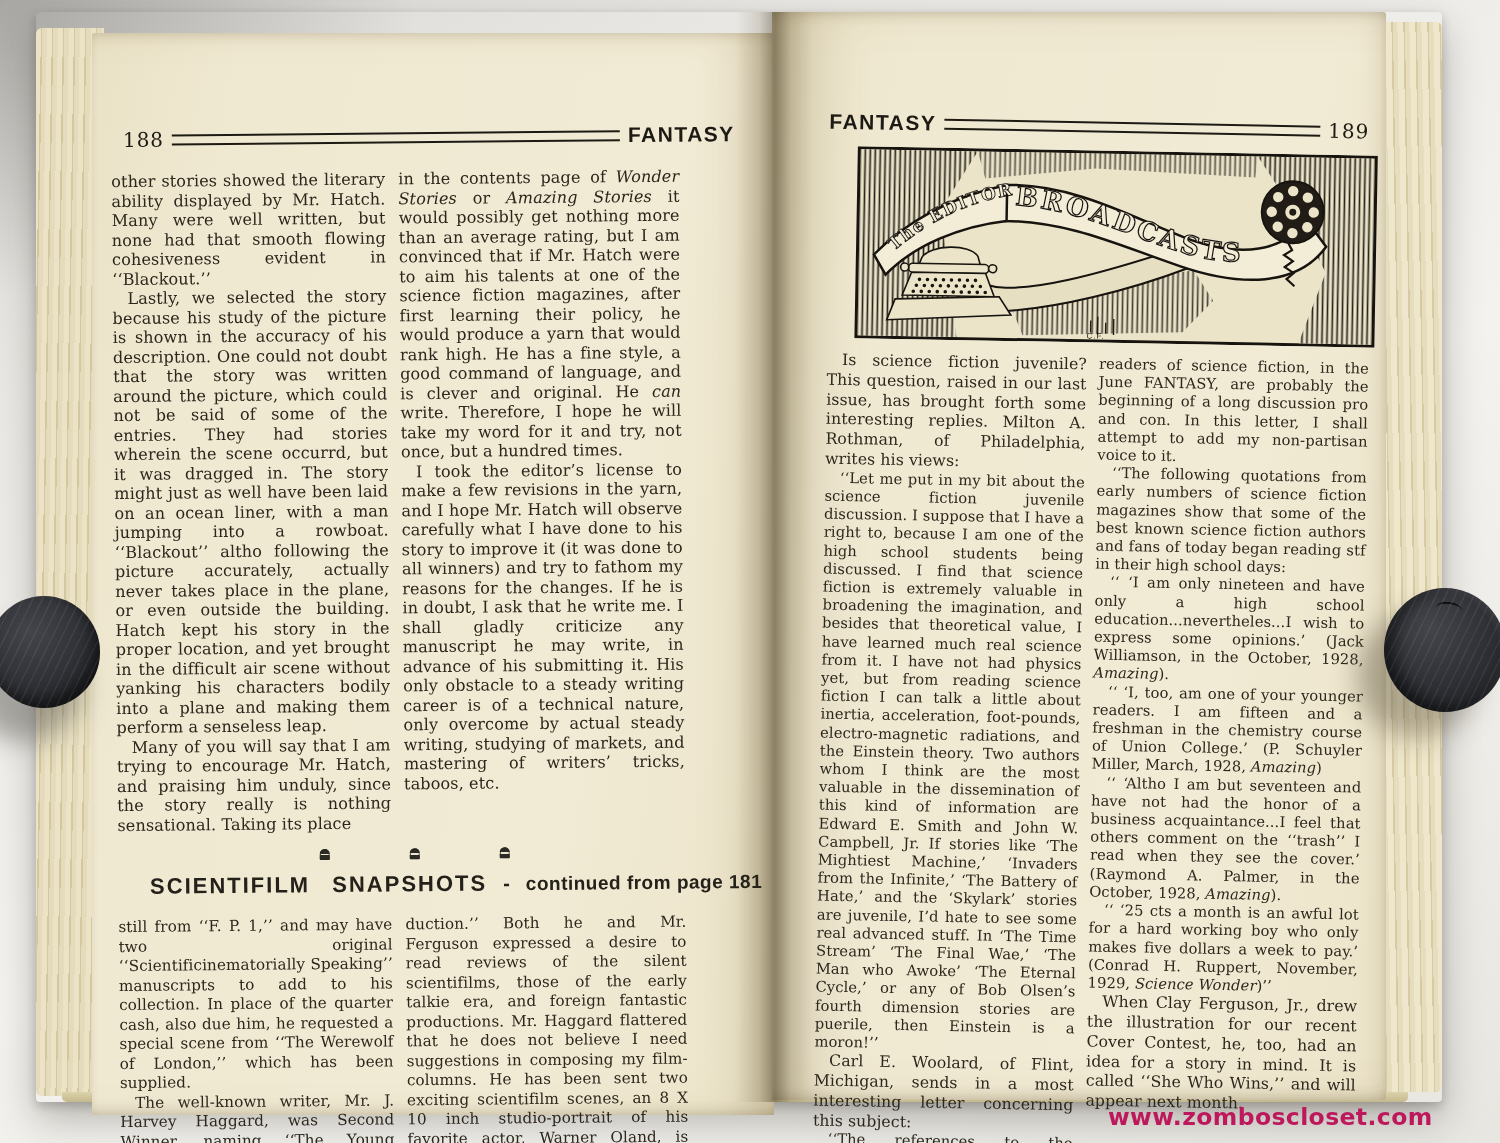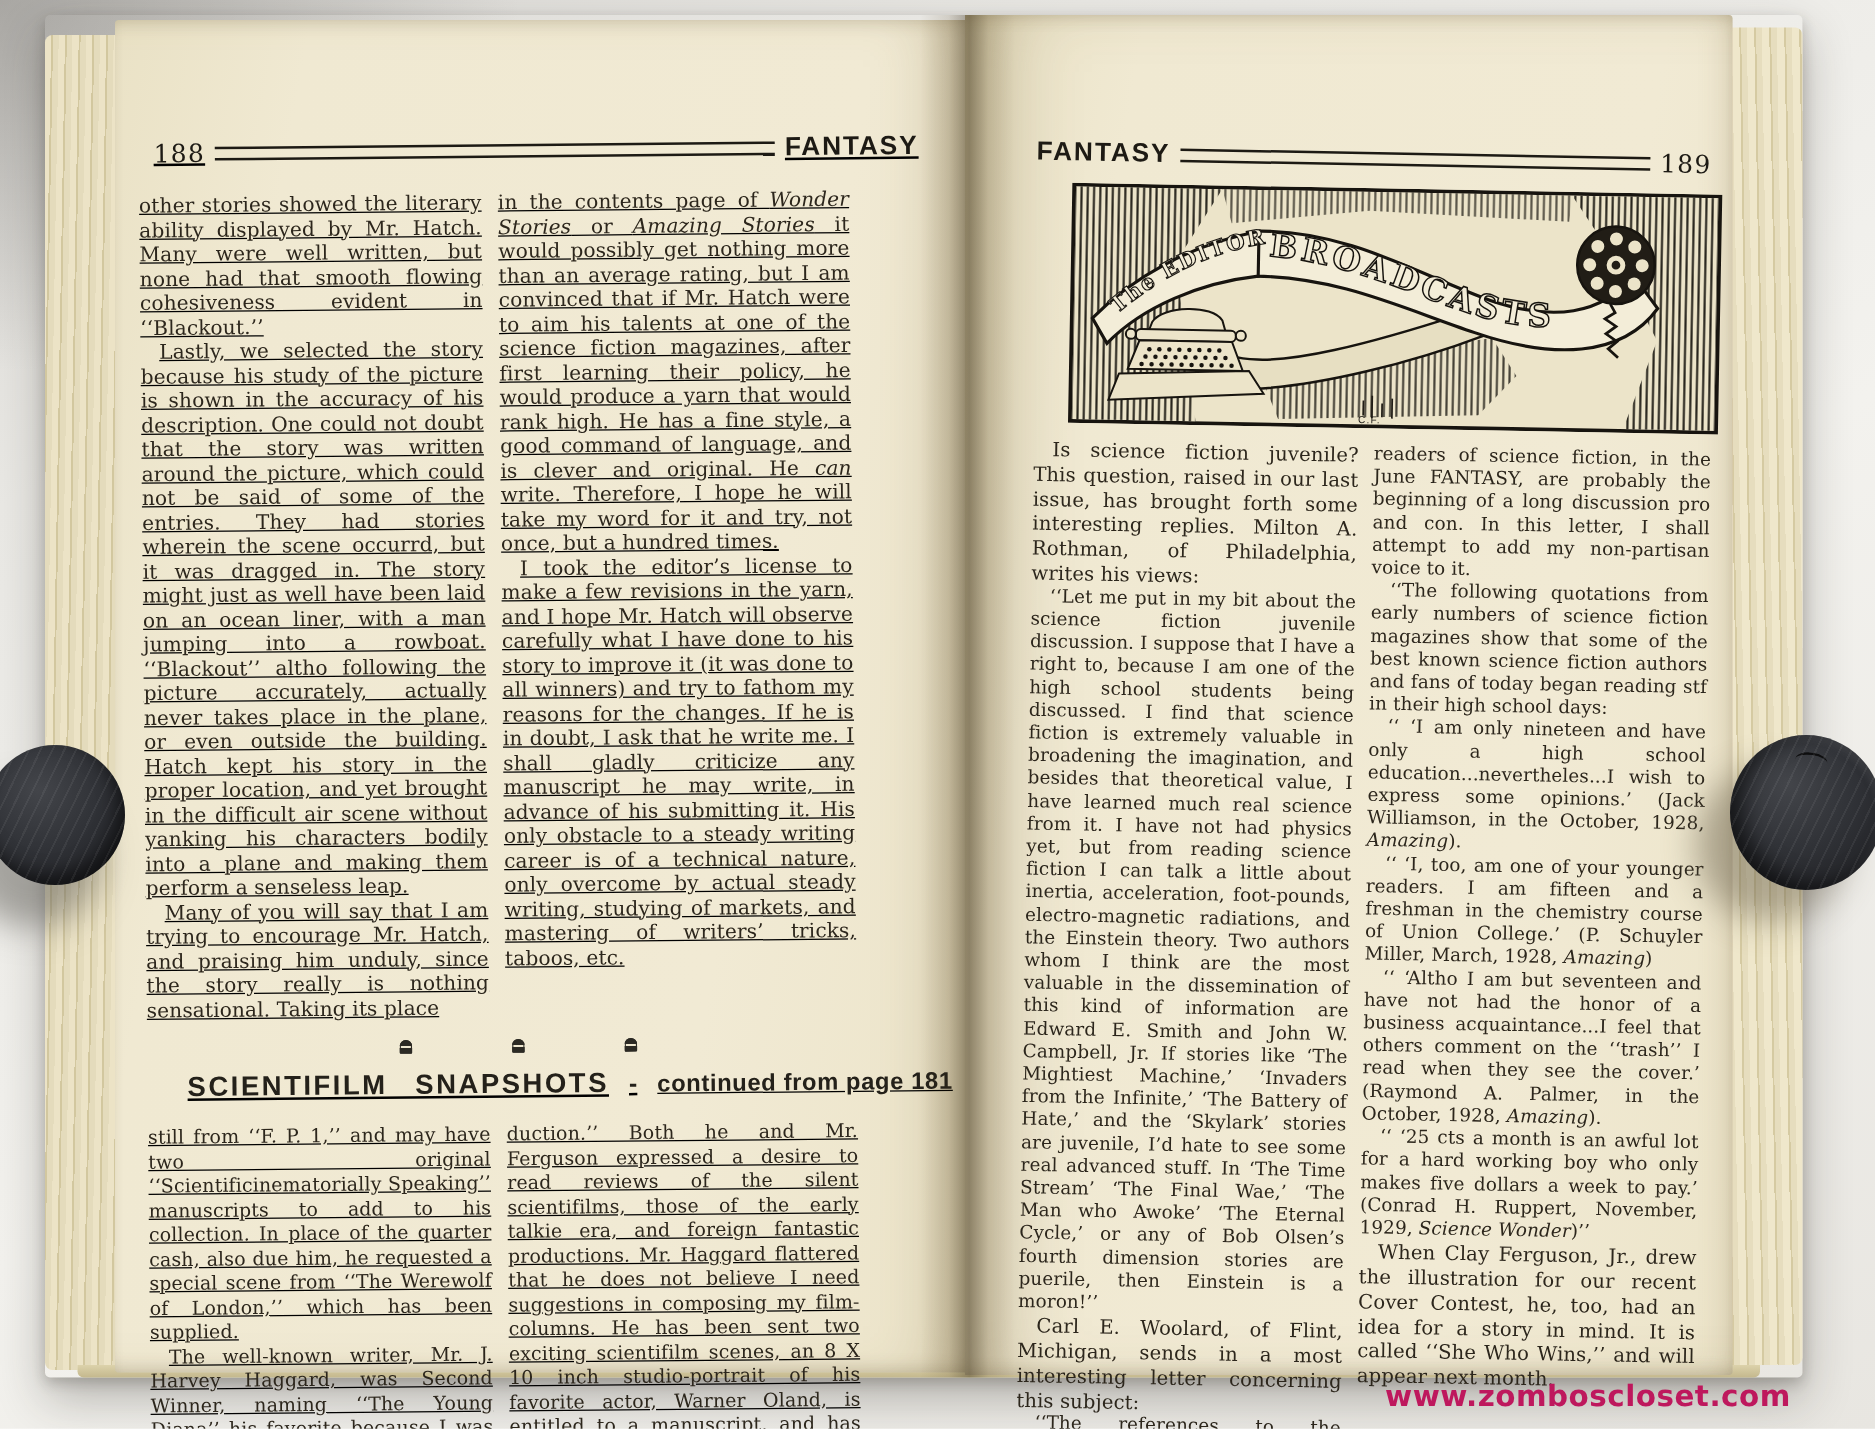--- a/index.html
+++ b/index.html
@@ -14,22 +14,22 @@
   .book{position:absolute;left:36px;top:12px;width:1406px;height:1090px;border-radius:4px;
     box-shadow:0 16px 38px rgba(40,38,30,.30), 0 4px 10px rgba(40,38,30,.22);}
   .stack-left{position:absolute;left:0;top:16px;bottom:6px;width:68px;border-radius:6px 0 0 6px;
     background:repeating-linear-gradient(91deg,#ece3c6 0 5px,#d2c79f 5px 6.5px,#e4dbbc 6.5px 11px);}
   .stack-right{position:absolute;right:0;top:10px;bottom:10px;width:62px;border-radius:0 6px 6px 0;
     background:repeating-linear-gradient(89deg,#efe7cb 0 6px,#d5caa2 6px 7.5px,#e6ddbe 7.5px 12px);}
   .bottom-edge{position:absolute;left:26px;right:34px;bottom:0;height:10px;border-radius:0 0 5px 5px;
     background:linear-gradient(#dcd2ab,#c4b88d);}
   .page{position:absolute;background:
     linear-gradient(100deg,#eae2c6 0%,#f0e9d2 18%,#f1ead4 70%,#ece4c9 100%);}
-  .page-left{left:56px;top:4px;width:682px;height:1082px;border-radius:3px 0 0 3px;
-    box-shadow:inset -46px 0 60px -34px rgba(105,85,40,.38), inset 0 8px 14px -8px rgba(80,65,30,.25), inset 0 -10px 14px -9px rgba(80,65,30,.28);text-decoration:underline;}
+  .page-left{left:56px;top:21px;width:682px;height:1082px;border-radius:3px 0 0 3px;
+    box-shadow:inset -46px 0 60px -34px rgba(105,85,40,.38), inset 0 8px 14px -8px rgba(80,65,30,.25), inset 0 -10px 14px -9px rgba(80,65,30,.28);}
   .page-right{left:736px;top:0;width:614px;height:1088px;border-radius:0 3px 3px 0;
     box-shadow:inset 56px 0 70px -38px rgba(105,85,40,.42), inset 0 8px 14px -8px rgba(80,65,30,.22), inset 0 -10px 14px -9px rgba(80,65,30,.26), inset -14px 0 26px -14px rgba(120,100,55,.30);}
   .gutter{position:absolute;left:700px;top:0;width:76px;height:100%;z-index:3;pointer-events:none;
     background:linear-gradient(90deg,rgba(70,52,18,0) 0%,rgba(70,52,18,.14) 30%,rgba(45,33,10,.38) 52%,rgba(70,52,18,.12) 72%,rgba(70,52,18,0) 100%);}
   
   .pl-inner{transform:rotate(-0.55deg);}
   .pr-inner{transform:rotate(1.05deg);transform-origin:30% 8%;}
   .hdr{display:flex;align-items:center;color:#1d1a14;}
   .pl-hdr{margin:92px 34px 0 36px;}
   .pr-hdr{margin:100px 18px 0 56px;}

